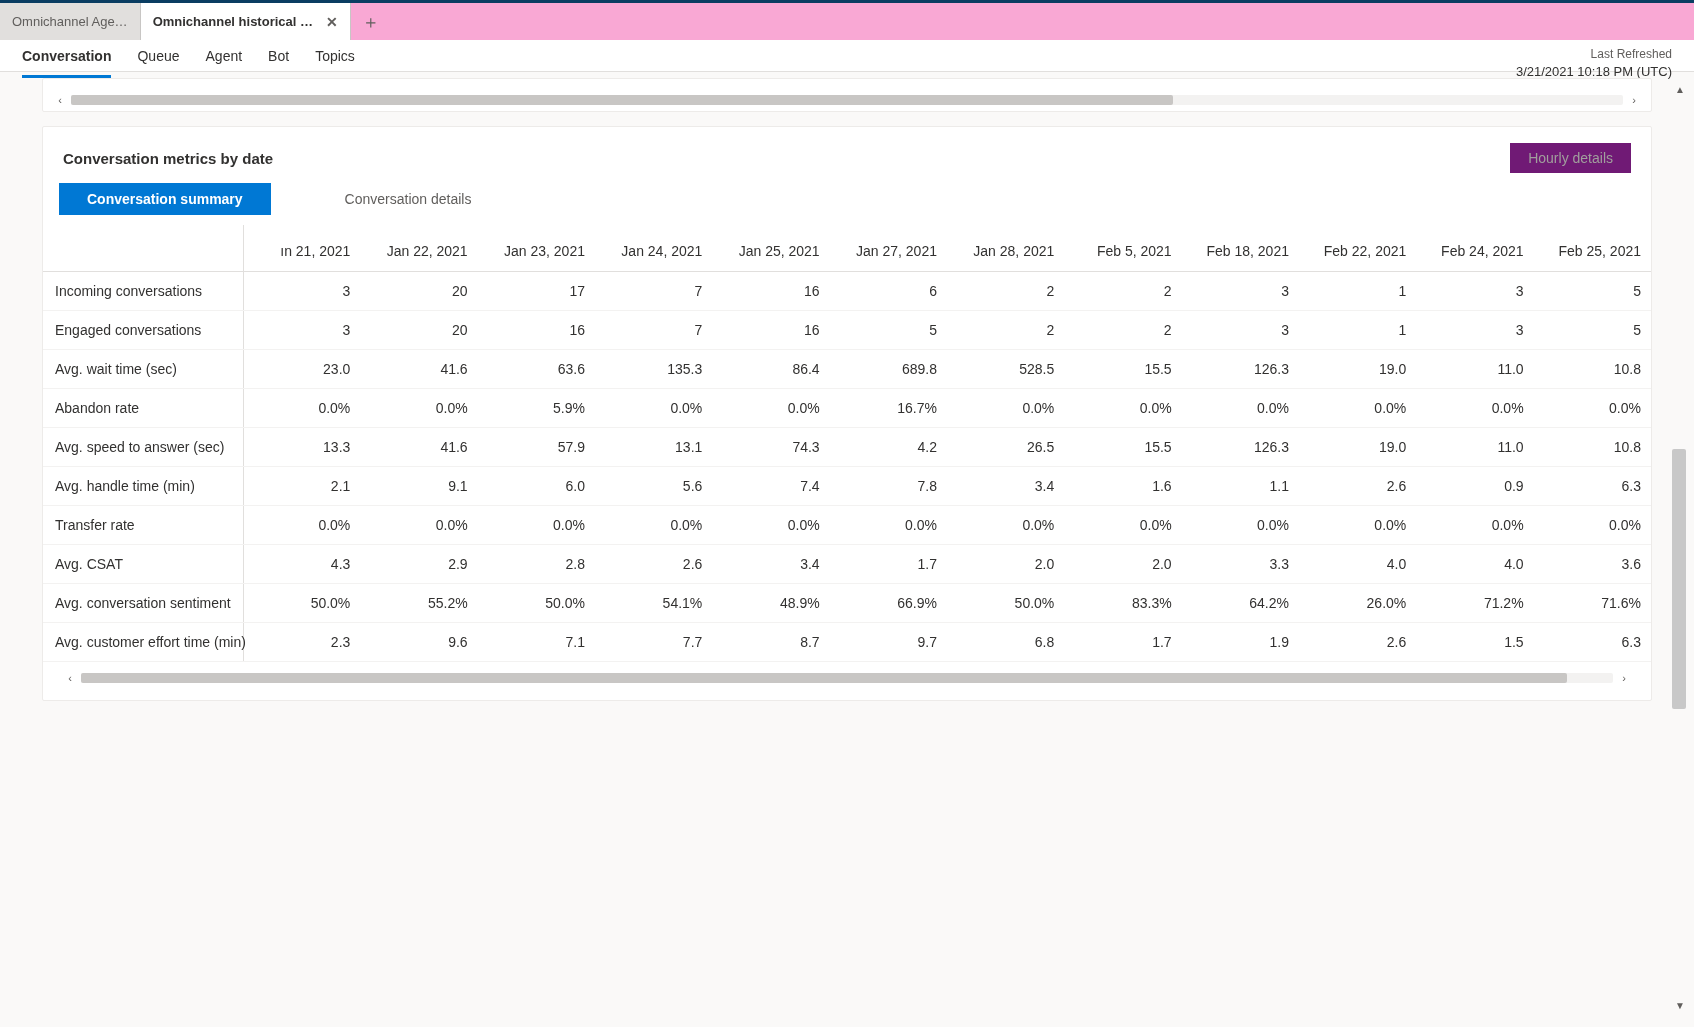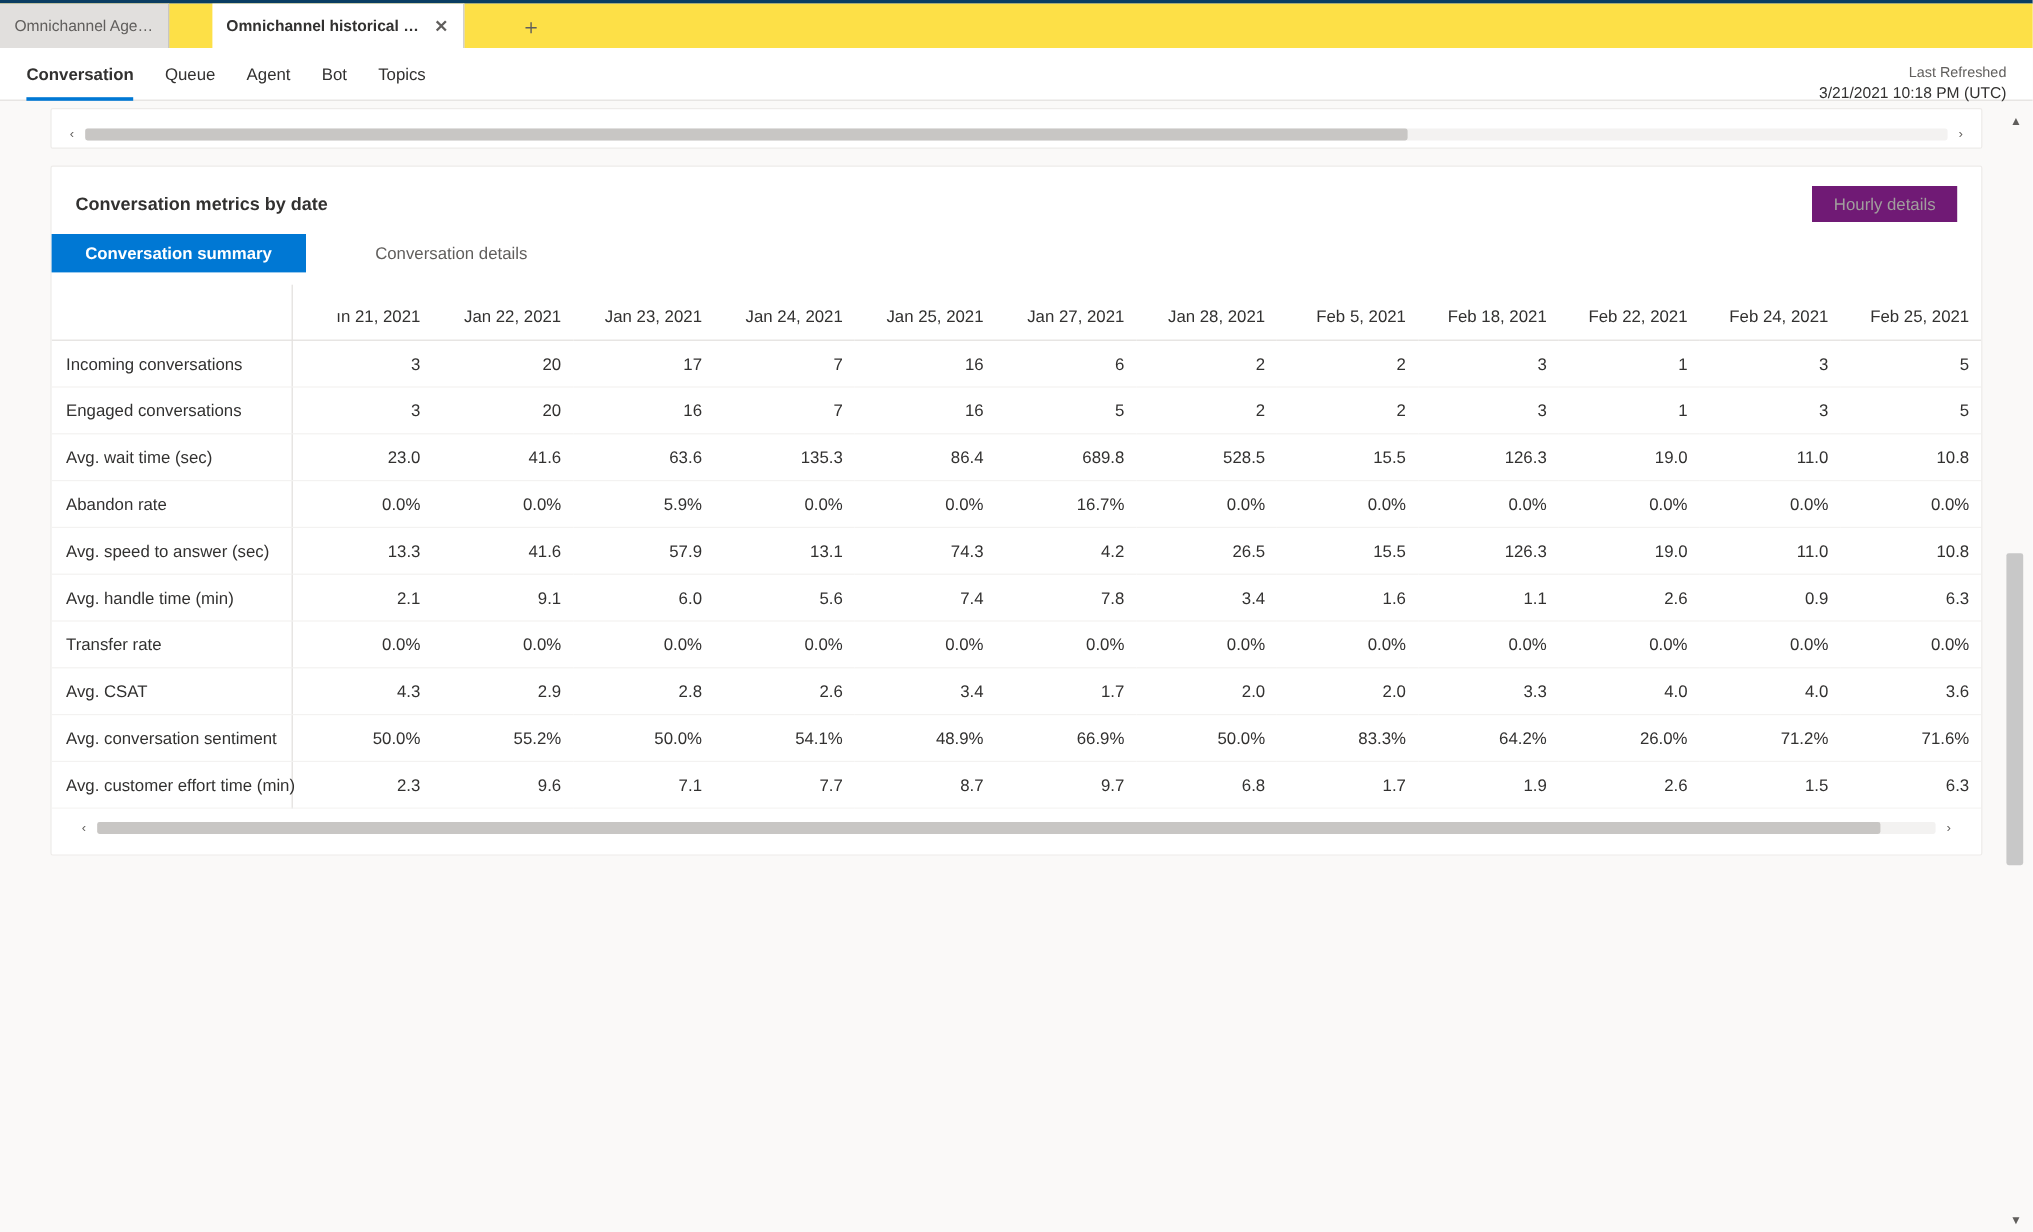--- a/index.html
+++ b/index.html
@@ -8,23 +8,22 @@
     font-family: "Segoe UI", Tahoma, sans-serif;
     font-size: 14px;
     color: #323130;
     background: #faf9f8;
     overflow: hidden;
   }
   .window-top { height: 3px; background: #0a3d62; }
   .tabbar {
     display: flex;
     align-items: stretch;
-    background: #fde047;
+    background: #f9a8d4;
     height: 37px;
-    gap: 36px;
   }
   .tab {
     display: flex;
     align-items: center;
     padding: 0 12px;
     border-right: 1px solid #c8c6c4;
     min-width: 140px;
     max-width: 210px;
     cursor: pointer;
     gap: 8px;
@@ -53,21 +52,21 @@
     align-items: center;
     justify-content: center;
     font-size: 18px;
     color: #605e5c;
     cursor: pointer;
   }
   .navbar {
     display: flex;
     align-items: center;
     padding: 0 22px;
-    height: 44px;
+    height: 32px;
     border-bottom: 1px solid #e1dfdd;
     background: #fff;
     gap: 26px;
   }
   .nav-item {
     height: 44px;
     display: flex;
     align-items: center;
     font-size: 14px;
     color: #323130;
@@ -139,20 +138,21 @@
     display:flex;
     gap:30px;
     padding: 10px 0 0 0;
     align-items:center;
   }
   .pivot-item {
     padding: 8px 28px;
     font-size:14px;
     cursor:pointer;
     color:#605e5c;
+    margin-left:16px;
   }
   .pivot-item.active {
     background:#0078d4;
     color:#fff;
     font-weight:600;
   }
   .table-wrap {
     margin-top: 10px;
     overflow:hidden;
   }

